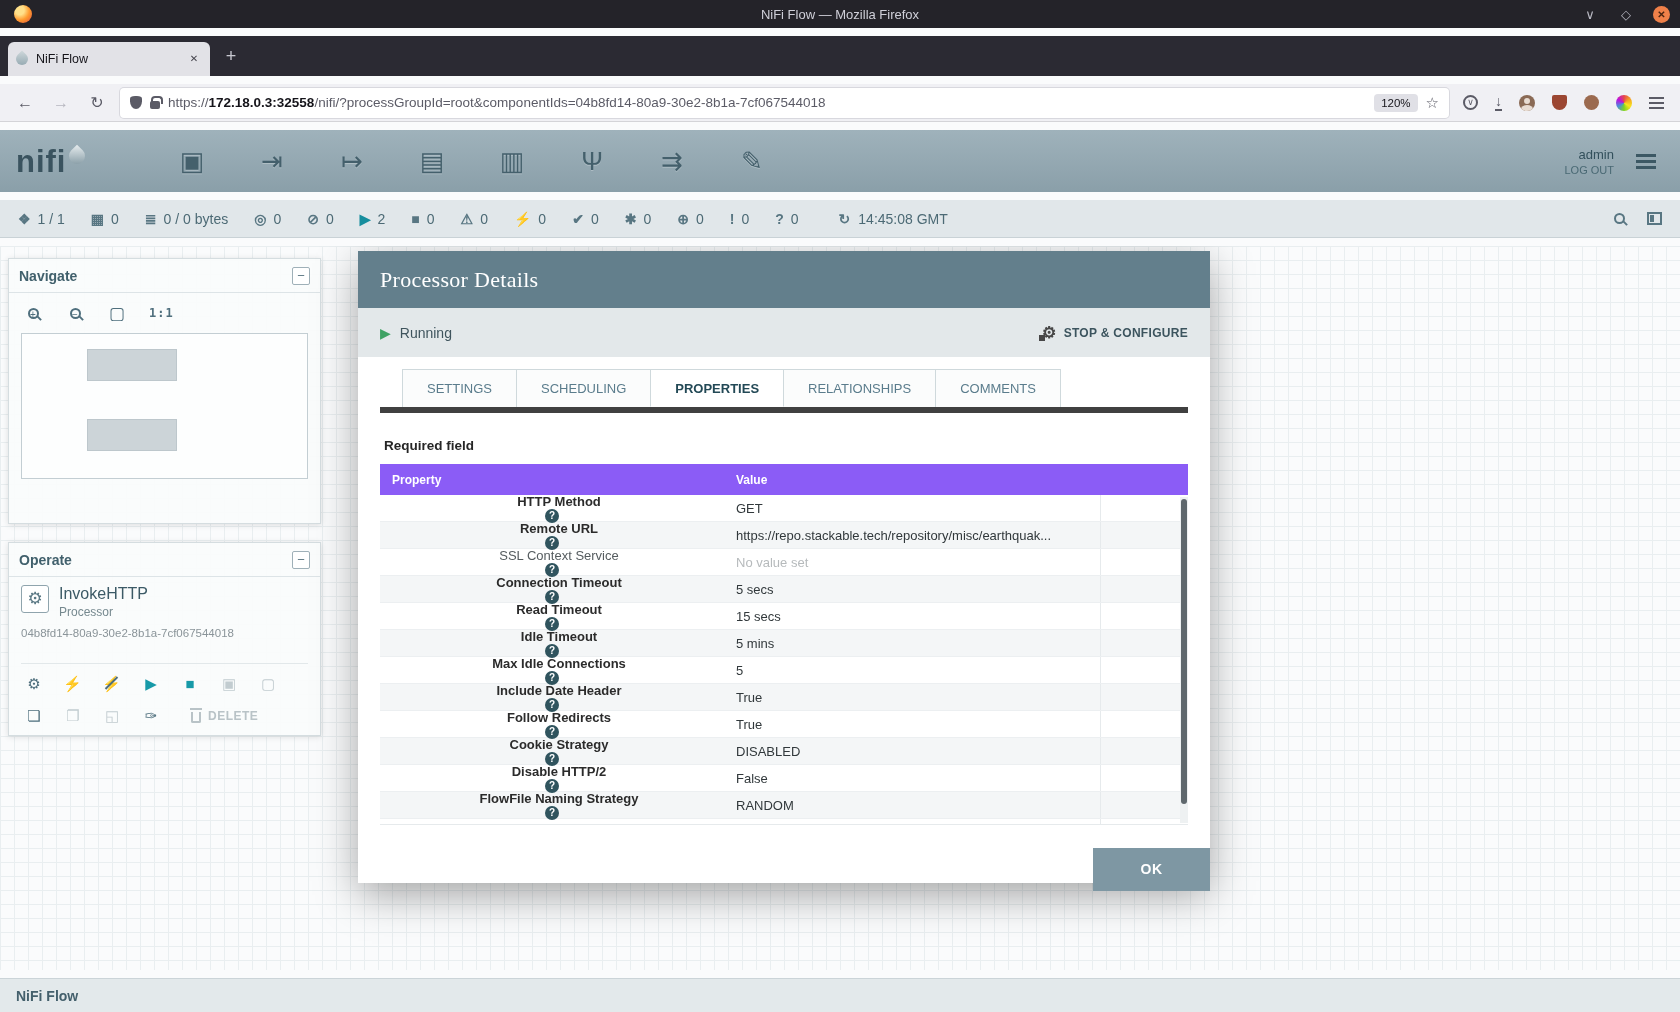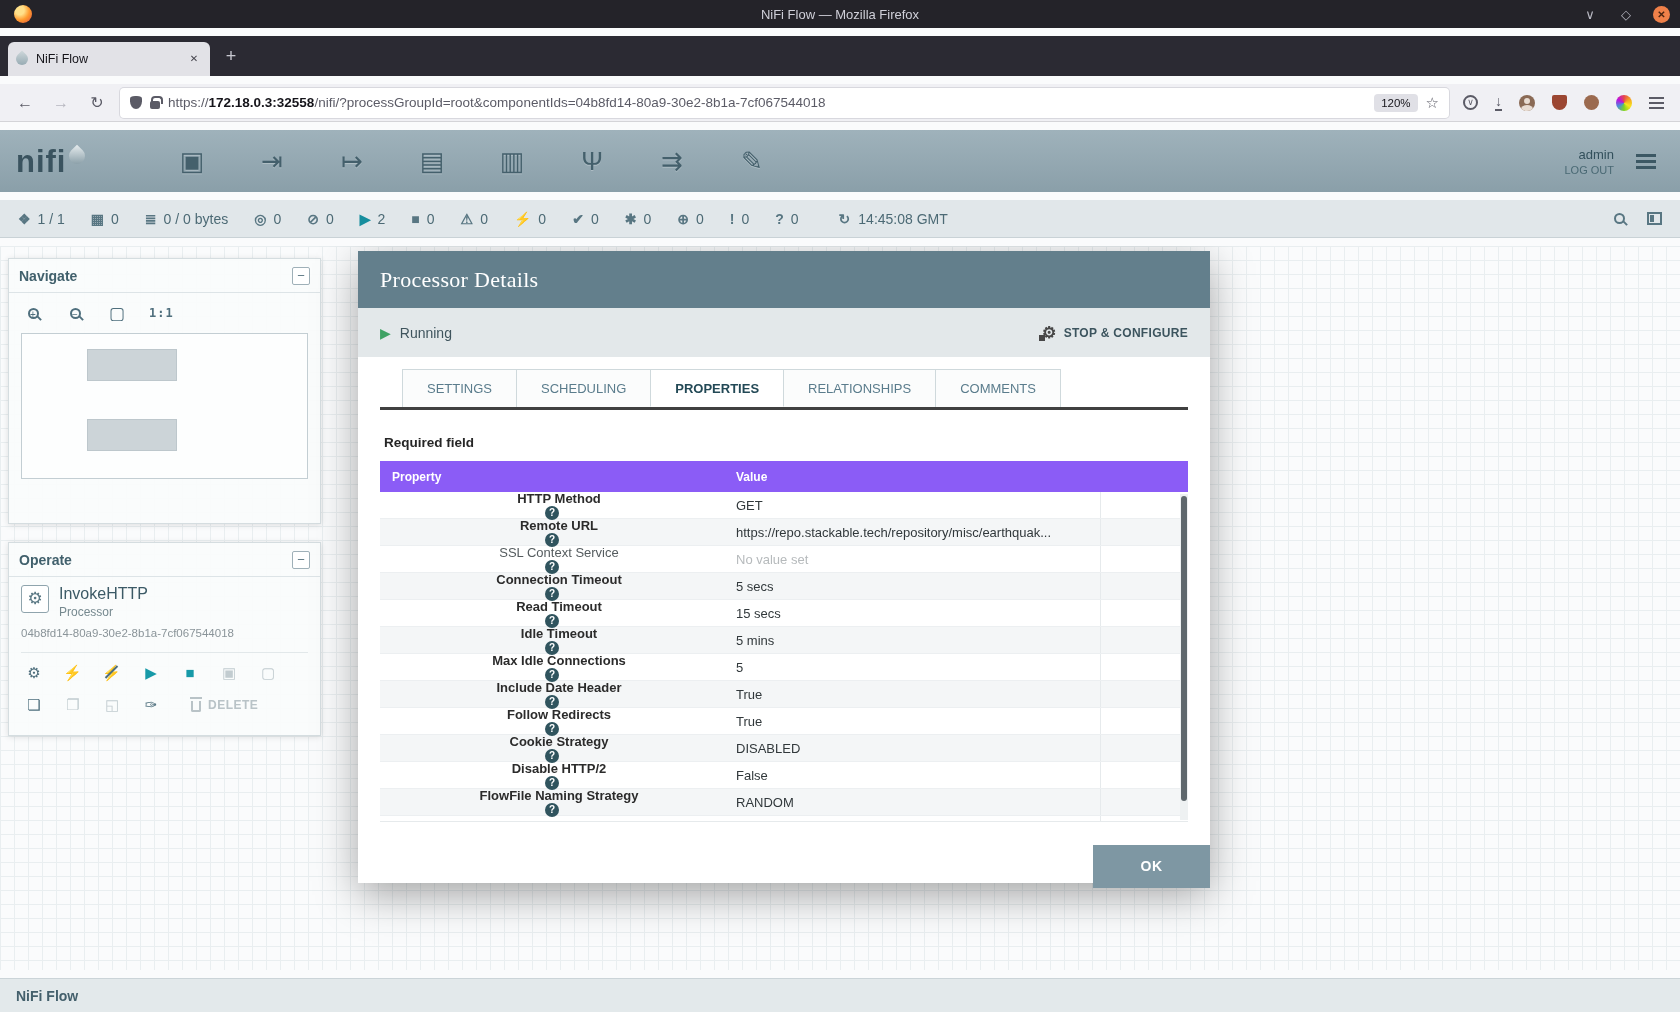--- a/index.html
+++ b/index.html
@@ -89,41 +89,41 @@
   .mini-block { position:absolute; width:90px; height:32px; background:#ccd4d8; border:1px solid #bdc7cc; }
   .mini-b1 { left:65px; top:15px; }
   .mini-b2 { left:65px; top:85px; }
 
   .operate { top:296px; height:194px; }
   .op-body { padding:8px 12px 10px; }
   .op-head { display:flex; gap:10px; align-items:flex-start; }
   .op-icon { width:28px; height:28px; border:1px solid #8fa4ad; border-radius:3px; color:#5a7884; font-size:17px; line-height:26px; text-align:center; background:#fff; }
   .op-name { font-size:16px; color:#3c5a66; line-height:1.1; }
   .op-type { font-size:12px; color:#76898f; margin-top:2px; }
-  .op-id { font-size:11.5px; color:#8a9499; margin:8px 0 6px; border-bottom:1px solid #e2e8ea; padding-bottom:13px; }
+  .op-id { font-size:11.5px; color:#8a9499; margin:8px 0 6px; border-bottom:1px solid #e2e8ea; padding-bottom:24px; }
   .op-row { display:flex; align-items:center; gap:13px; margin-top:8px; }
   .op-btn { width:26px; height:24px; display:flex; align-items:center; justify-content:center; font-size:15px; color:#4f6f7d; position:relative; }
   .op-btn.disabled { color:#c2ccd0; }
   .disable-icon::after { content:''; position:absolute; left:4px; top:10px; width:17px; height:2px; background:currentColor; transform:rotate(-45deg); }
   .delete-btn { display:flex; align-items:center; gap:7px; color:#b9c3c7; font-size:12px; font-weight:bold; letter-spacing:.5px; margin-left:14px; }
   .trash { position:relative; width:10px; height:11px; border:2px solid currentColor; border-top:none; border-radius:0 0 2px 2px; margin-top:3px; }
   .trash::before { content:''; position:absolute; top:-4px; left:-3px; right:-3px; height:2px; background:currentColor; }
 
   
   .dialog { position:absolute; left:358px; top:5px; width:852px; height:632px; background:#fff; box-shadow:0 12px 40px rgba(0,0,0,.35); display:flex; flex-direction:column; }
   .dlg-header { height:57px; background:#637f8c; display:flex; align-items:center; padding:0 22px; flex:0 0 auto; }
   .dlg-title { font-family:Liberation Serif, serif; font-size:22px; color:#fff; letter-spacing:.3px; }
   .dlg-status { height:49px; background:#e3e8ea; display:flex; align-items:center; padding:0 22px; flex:0 0 auto; }
   .run-ic { color:#3fa264; font-size:14px; margin-right:9px; }
   .run-label { font-size:14px; color:#3f545d; }
   .stopcfg { margin-left:auto; display:flex; align-items:center; gap:7px; color:#3c545e; font-size:12px; font-weight:bold; letter-spacing:.3px; }
   .stopcfg-ic { position:relative; font-size:16px; color:#474747; line-height:1; }
   .stopcfg-ic::after { content:''; position:absolute; left:-3px; bottom:0; width:6px; height:6px; background:#474747; }
   .dlg-body { flex:1; padding:12px 22px 0; }
-  .tabbar { display:flex; border-bottom:3px solid #404040;padding-left:22px; }
+  .tabbar { display:flex; border-bottom:6px solid #404040;padding-left:22px; }
   .dtab { height:38px; line-height:37px; padding:0 24px; border:1px solid #cfd9dc; border-bottom:none; background:#fbfcfc; color:#5a7c8c; font-size:13px; margin-right:-1px; position:relative; }
   .dtab.active { background:#fff; color:#234956; font-weight:bold; z-index:2; margin-bottom:-1px; border-bottom:1px solid #fff; }
   .req-label { margin:25px 0 11px 4px; font-size:13.5px; font-weight:bold; color:#262626; }
   .ptable { position:relative; }
   .phead { height:31px; background:#8b5cf6; color:#fff; font-weight:bold; display:flex; align-items:center; font-size:12px; }
   .phead .hp { width:346px; padding-left:12px; }
   .phead .hv { flex:1; padding-left:10px; }
   .prows { position:relative; height:330px; overflow:hidden; border-bottom:1px solid #e6eaec; }
   .prow { height:27px; display:flex; align-items:center; border-bottom:1px solid #eceff1; font-size:13px; background:#fff; }
   .prow:nth-child(even) { background:#f4f6f7; }

